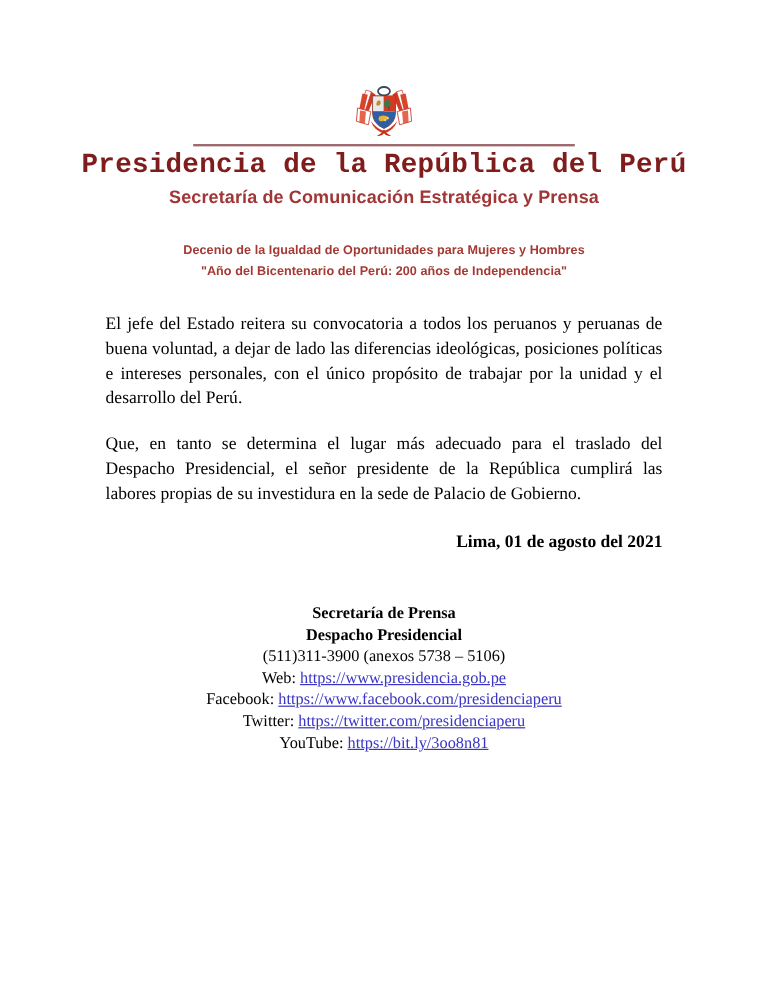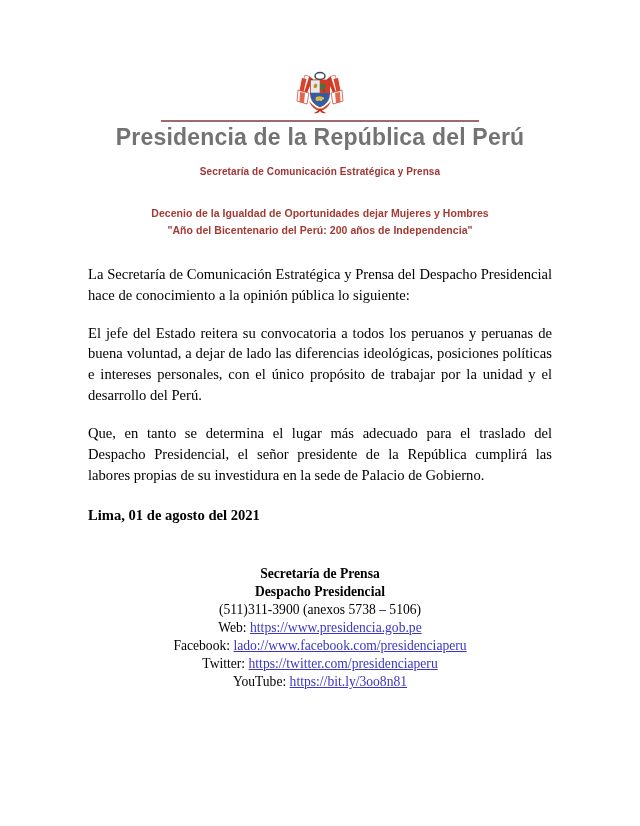--- a/index.html
+++ b/index.html
@@ -39,35 +39,35 @@
   }
 
   .rule-line {
     width: 318px;
     height: 2px;
     background: #9d6a6f;
     margin: 2px auto 0 auto;
   }
 
   .org-title {
-    font-family: Liberation Sans, sans-serif;
+    font-family: Liberation Mono, monospace;
     font-weight: bold;
     font-size: 23px;
     letter-spacing: 0.2px;
-    color: #737373;
+    color: #7f1d1d;
     margin: 3px 0 0 0;
     line-height: 1.1;
   }
 
   .org-subtitle {
     font-family: "Liberation Sans", "DejaVu Sans", sans-serif;
     font-weight: bold;
-    font-size: 10px;
+    font-size: 15px;
     color: #a03636;
-    margin: 16px 0 0 0;
+    margin: 6px 0 0 0;
     letter-spacing: 0.1px;
   }
 
   .slogan {
     margin-top: 28px;
     font-family: "Liberation Sans", "DejaVu Sans", sans-serif;
     font-weight: bold;
     font-size: 10.5px;
     color: #a43a33;
     line-height: 1.55;
@@ -97,20 +97,21 @@
     margin: 0 0 17px 0;
   }
 
   p.para:last-of-type { margin-bottom: 0; }
 
   .dateline {
     font-weight: bold;
     font-size: 14.6px;
     margin-top: 21px;
     margin-bottom: 0;
+    text-align: right;
   }
 
   
   .contact {
     margin-top: 41px;
     font-size: 13.6px;
     line-height: 1.33;
   }
   .contact .bold { font-weight: bold; }
   .contact-line { white-space: nowrap; text-align: center; }
@@ -167,46 +168,45 @@
       </svg>
     </span>
 
     <div class="rule-line"></div>
 
     <h1 class="org-title">Presidencia de la República del Perú</h1>
 
     <div class="org-subtitle">Secretaría de Comunicación Estratégica y Prensa</div>
 
     <div class="slogan">
-      <div>Decenio de la Igualdad de Oportunidades dejar Mujeres y Hombres</div>
+      <div>Decenio de la Igualdad de Oportunidades para Mujeres y Hombres</div>
       <div>"Año del Bicentenario del Perú: 200 años de Independencia"</div>
     </div>
   </header>
 
   <main class="content">
 
 
-    <p class="para">La Secretaría de Comunicación Estratégica y Prensa del Despacho Presidencial hace de conocimiento a la opinión pública lo siguiente:</p>
     <p class="para">El jefe del Estado reitera su convocatoria a todos los peruanos y peruanas de buena voluntad, a dejar de lado las diferencias ideológicas, posiciones políticas e intereses personales, con el único propósito de trabajar por la unidad y el desarrollo del Perú.</p>
     <p class="para">Que, en tanto se determina el lugar más adecuado para el traslado del Despacho Presidencial, el señor presidente de la República cumplirá las labores propias de su investidura en la sede de Palacio de Gobierno.</p>
 
     <p class="dateline">Lima, 01 de agosto del 2021</p>
 
     <section class="contact">
       <div class="bold contact-line">Secretaría de Prensa</div>
       <div class="bold contact-line">Despacho Presidencial</div>
       <div class="contact-line">(511)311-3900 (anexos 5738 – 5106)</div>
 
       <div class="contact-line">
         <span>Web:</span>
         <span class="link">https://www.presidencia.gob.pe</span>
       </div>
       <div class="contact-line">
         <span>Facebook:</span>
-        <span class="link">lado://www.facebook.com/presidenciaperu</span>
+        <span class="link">https://www.facebook.com/presidenciaperu</span>
       </div>
       <div class="contact-line">
         <span>Twitter:</span>
         <span class="link">https://twitter.com/presidenciaperu</span>
       </div>
       <div class="contact-line">
         <span>YouTube:</span>
         <span class="link">https://bit.ly/3oo8n81</span>
       </div>
     </section>

